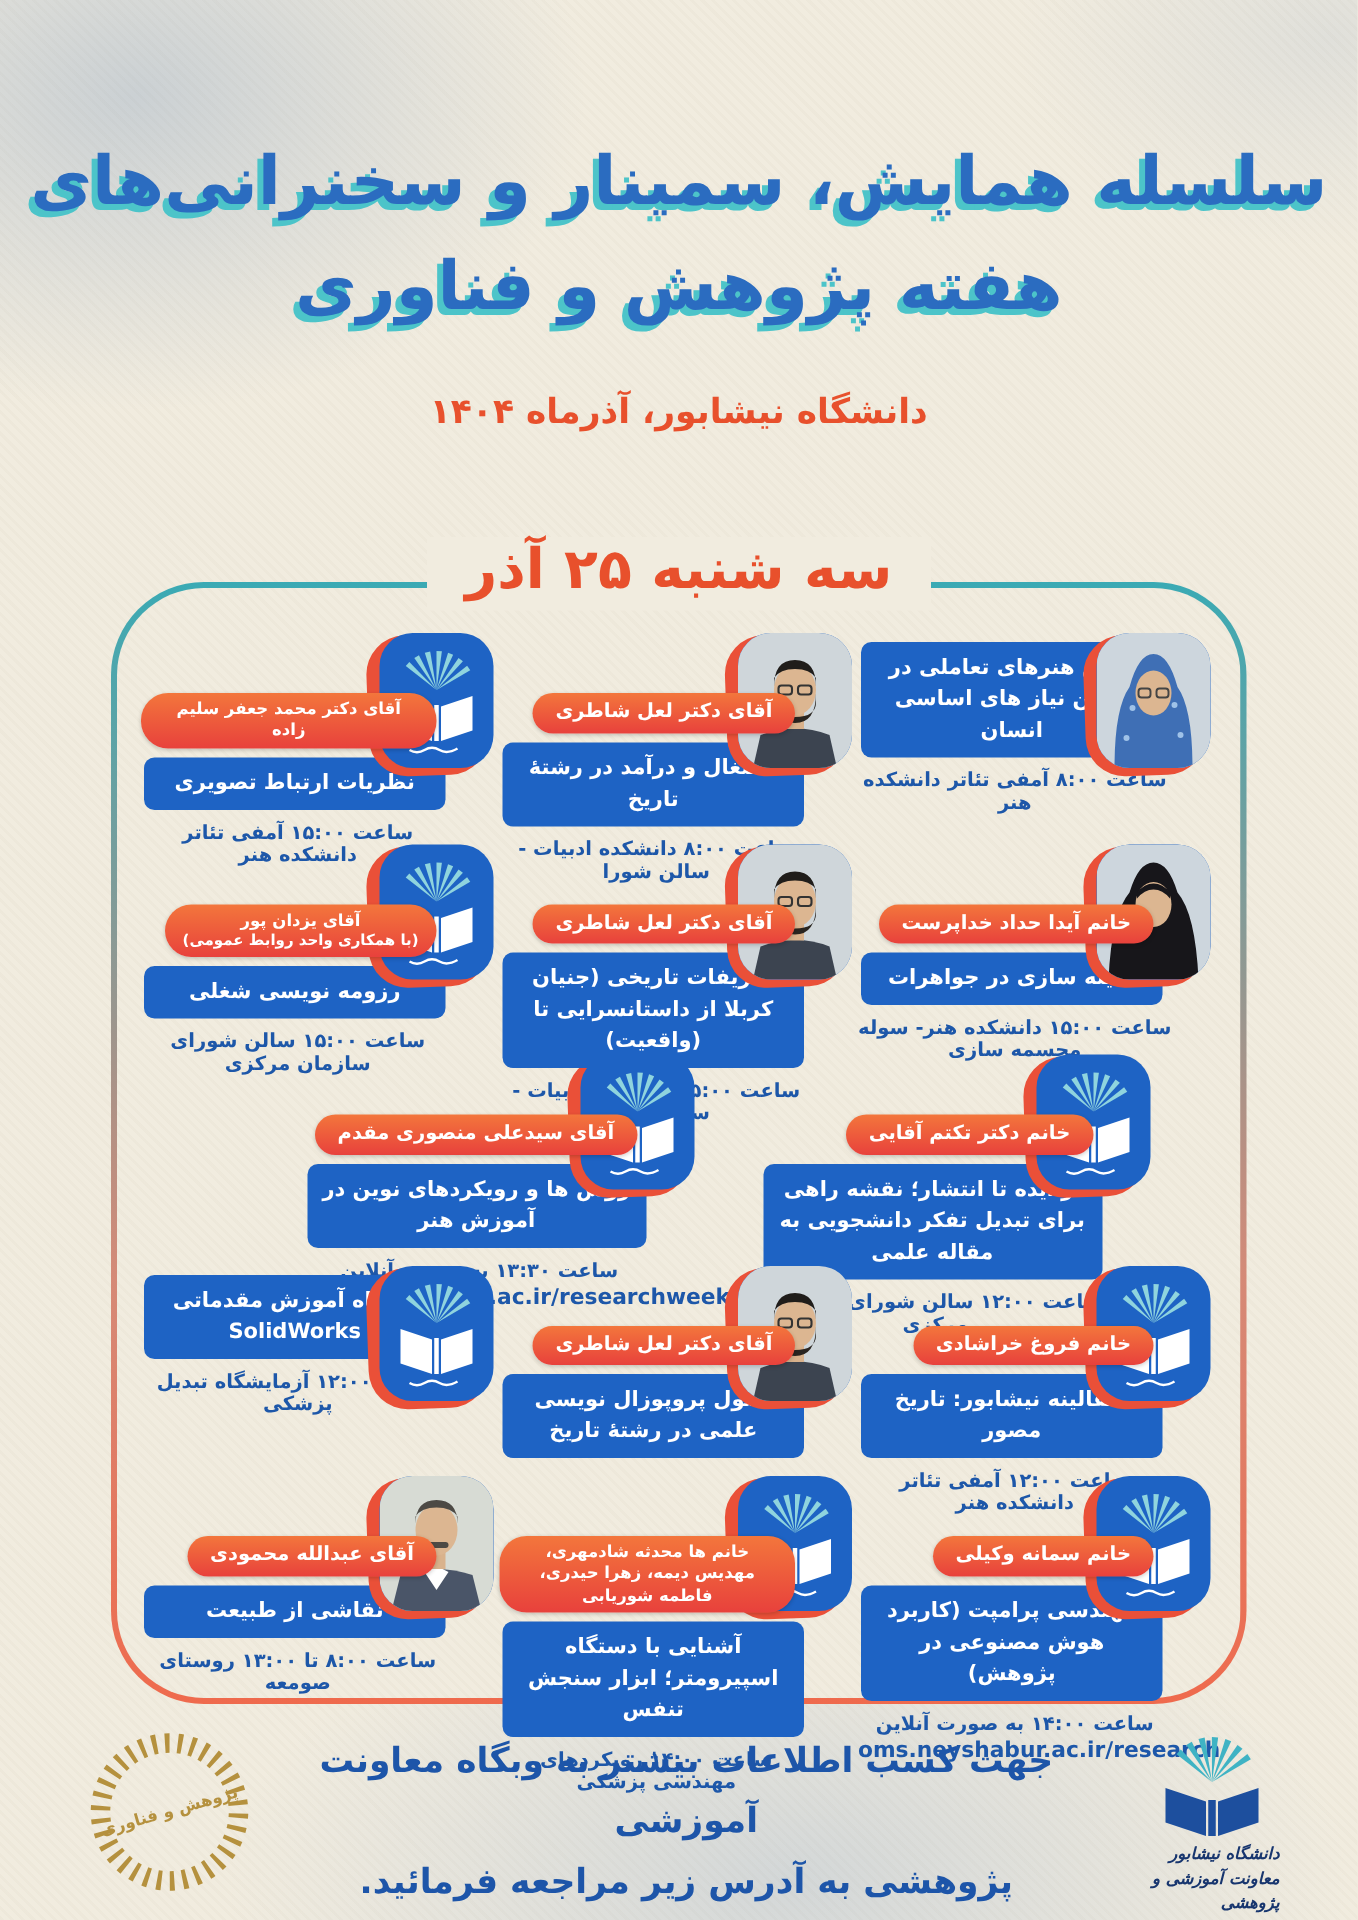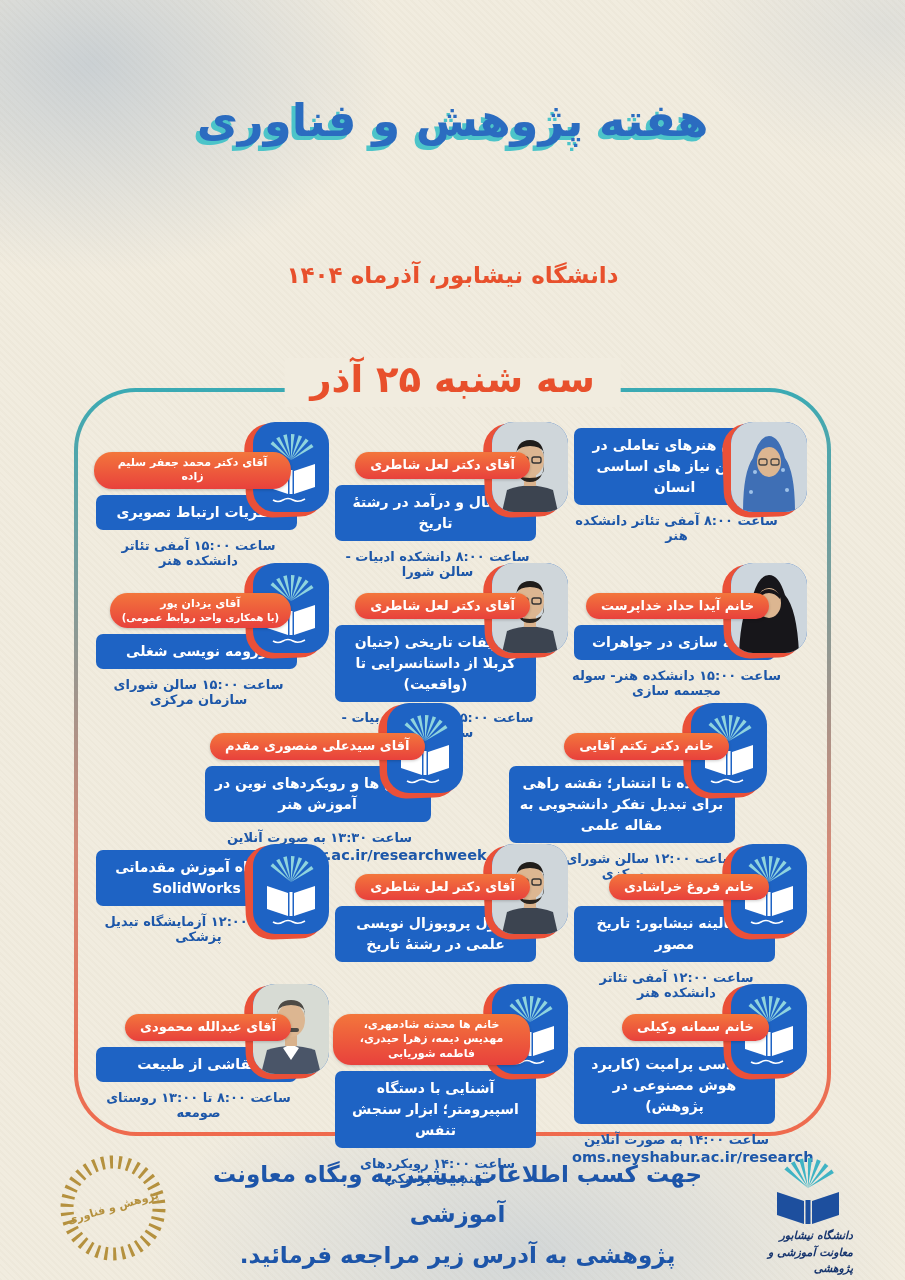--- a/index.html
+++ b/index.html
@@ -67,21 +67,21 @@
   .card{position:relative; width:237px;}
   .g-row.two .card{width:262px;}
   
   .avatar{position:absolute; top:0; right:2px; width:76px; height:90px; z-index:4;}
   .avatar .red-blob{position:absolute; inset:-2px; transform:translate(-6px,3px) rotate(-2deg);
     background:#ea5038; border-radius:26px;}
   .avatar .blue-box{position:absolute; inset:0; background:var(--card-blue); border-radius:22px;
     overflow:hidden; display:flex; align-items:center; justify-content:center;}
   .avatar svg{width:100%; height:100%; display:block;}
   
-  .pill-row{margin-top:30px; padding-right:40px; text-align:right; position:relative; z-index:5;}
+  .pill-row{margin-top:40px; padding-right:40px; text-align:right; position:relative; z-index:5;}
   .pill{
     display:inline-block; background:linear-gradient(180deg,var(--pill-top),var(--pill-bottom));
     color:#fff; border-radius:18px; padding:5px 15px; font-size:13px; font-weight:bold;
     line-height:1.3; text-align:center; box-shadow:0 1px 3px rgba(0,0,0,.2);
   }
   .pill.small{font-size:11px; padding:4px 12px;}
   .pill-sub{font-size:10px; font-weight:bold; display:block;}
   
   .title-box{
     background:var(--card-blue); color:#fff; font-weight:bold; font-size:14px;
@@ -107,20 +107,21 @@
   .stamp-text{
     position:absolute; inset:0; display:flex; align-items:center; justify-content:center;
     color:var(--gold); font-size:11px; font-weight:bold; transform:rotate(-16deg);
     text-align:center; line-height:1.4;
   }
 </style>
 </head>
 <body>
 
 <div class="main-title">
+  <div>سلسله همایش، سمینار و سخنرانی‌های</div>
   <div>هفته پژوهش و فناوری</div>
 </div>
 <div class="subtitle">دانشگاه نیشابور، آذرماه ۱۴۰۴</div>
 
 <div class="frame">
   <div class="frame-inner">
     <div class="day-header">سه شنبه ۲۵ آذر</div>
     <div class="grid" id="grid">
         <div class="g-row">
           <div class="card">

